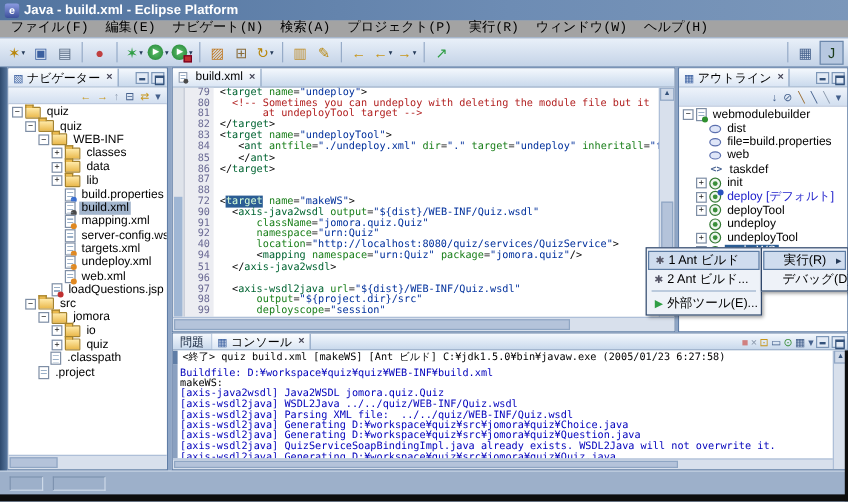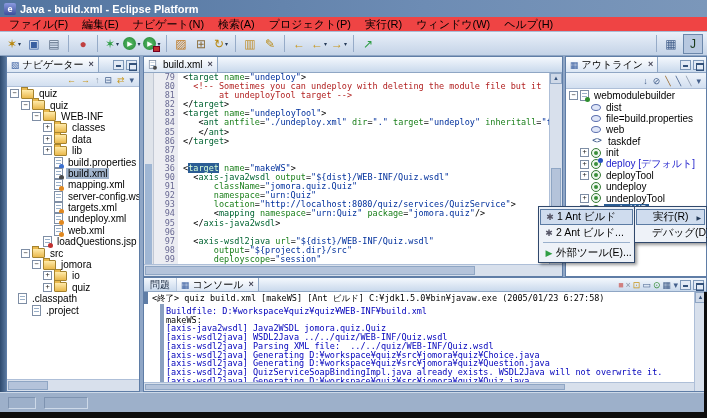--- a/index.html
+++ b/index.html
@@ -4,21 +4,21 @@
 <style>
   * { box-sizing: border-box; margin:0; padding:0; }
   body { font-family:"Liberation Sans", sans-serif; background:#555; }
   .window { position:relative; width:707px; height:418px; background:#8fa6c6; overflow:hidden;
             font-size:11px; color:#000; }
   
   .titlebar { height:17px; background:linear-gradient(#7априv); }
   .titlebar { height:17px; background:linear-gradient(90deg,#52749f,#6d8cb4 60%,#7b97ba); display:flex; align-items:center; padding:0 4px; }
   .appicon { width:12px; height:12px; border-radius:2px; background:linear-gradient(#8a9ae0,#3c4f9a); color:#fff; font:bold 9px/12px "Liberation Sans",sans-serif; text-align:center; margin-right:4px; }
   .title-text { color:#fff; font-weight:bold; font-size:11px; white-space:nowrap; }
-  .menubar { height:15px; background:#ef4444; border-bottom:1px solid #a8bcd6; display:flex; align-items:center; padding-left:2px; }
+  .menubar { height:15px; background:#a3a3a3; border-bottom:1px solid #a8bcd6; display:flex; align-items:center; padding-left:2px;font-family:Liberation Mono, monospace; }
   .menu-item { padding:0 7px; height:15px; line-height:15px; cursor:default; }
   .toolbar { height:24px; background:linear-gradient(#e9f0f9,#c4d3e7); border-bottom:1px solid #8fa6c4; display:flex; align-items:center; padding:0 4px; }
   .tsep { width:1px; height:17px; background:#96abc8; margin:0 4px; }
   .tbtn { position:relative; height:20px; min-width:20px; display:flex; align-items:center; justify-content:center; padding:0 1px; }
   .tbtn .g { font-size:12px; line-height:12px; }
   .tbtn.circle .g { width:13px; height:13px; border-radius:50%; background:radial-gradient(#5cc06a,#1f8033); color:#fff; font-size:7px; line-height:13px; text-align:center; }
   .tbtn.ext::after { content:""; position:absolute; right:2px; bottom:2px; width:5px; height:4px; background:#c03030; border:1px solid #702; }
   .tbtn .dd { font-size:6px; color:#243a58; margin-left:1px; }
   .persp { margin-left:auto; display:flex; align-items:center; }
   .persp .tbtn.active { background:#b7c8e0; border:1px solid #6b87ab; }
@@ -313,21 +313,21 @@
           <div class="trow" style="padding-left: 36px;">
             <span class="exp">+</span>
             <span class="i folder"></span>
             <span class="tlabel">io</span>
           </div>
           <div class="trow" style="padding-left: 36px;">
             <span class="exp">+</span>
             <span class="i folder"></span>
             <span class="tlabel">quiz</span>
           </div>
-          <div class="trow" style="padding-left: 0;">
+          <div class="trow" style="padding-left: 24px;">
             <span class="exp spacer"></span>
             <span class="i file"></span>
             <span class="tlabel">.classpath</span>
           </div>
           <div class="trow" style="padding-left: 14px;">
             <span class="exp spacer"></span>
             <span class="i file"></span>
             <span class="tlabel">.project</span>
           </div>
         </div>
@@ -357,27 +357,27 @@
                 <div>79</div>
                 <div>80</div>
                 <div>81</div>
                 <div>82</div>
                 <div>83</div>
                 <div>84</div>
                 <div>85</div>
                 <div>86</div>
                 <div>87</div>
                 <div>88</div>
-                <div>36</div>
+                <div>72</div>
                 <div>90</div>
                 <div>91</div>
                 <div>92</div>
-                <div>93</div>
+                <div>40</div>
                 <div>94</div>
-                <div>95</div>
+                <div>51</div>
                 <div>96</div>
                 <div>97</div>
                 <div>98</div>
                 <div>99</div>
               </div>
             <div class="codes" id="ed-codes"><div class="eline"> &lt;<span class="c-tag">target</span> <span class="c-attr">name</span>=<span class="c-str">"undeploy"</span>&gt;</div><div class="eline">   <span class="c-com">&lt;!-- Sometimes you can undeploy with deleting the module file but it </span></div><div class="eline"><span class="c-com">        at undeployTool target --&gt;</span></div><div class="eline"> &lt;/<span class="c-tag">target</span>&gt;</div><div class="eline"> &lt;<span class="c-tag">target</span> <span class="c-attr">name</span>=<span class="c-str">"undeployTool"</span>&gt;</div><div class="eline">    &lt;<span class="c-tag">ant</span> <span class="c-attr">antfile</span>=<span class="c-str">"./undeploy.xml"</span> <span class="c-attr">dir</span>=<span class="c-str">"."</span> <span class="c-attr">target</span>=<span class="c-str">"undeploy"</span> <span class="c-attr">inheritall</span>=<span class="c-str">"false"</span>&gt;</div><div class="eline">    &lt;/<span class="c-tag">ant</span>&gt;</div><div class="eline"> &lt;/<span class="c-tag">target</span>&gt;</div><div class="eline">&nbsp;</div><div class="eline">&nbsp;</div><div class="eline"> &lt;<span class="selword">target</span> <span class="c-attr">name</span>=<span class="c-str">"makeWS"</span>&gt;</div><div class="eline">   &lt;<span class="c-tag">axis-java2wsdl</span> <span class="c-attr">output</span>=<span class="c-str">"${dist}/WEB-INF/Quiz.wsdl"</span></div><div class="eline">       <span class="c-attr">className</span>=<span class="c-str">"jomora.quiz.Quiz"</span></div><div class="eline">       <span class="c-attr">namespace</span>=<span class="c-str">"urn:Quiz"</span></div><div class="eline">       <span class="c-attr">location</span>=<span class="c-str">"http://localhost:8080/quiz/services/QuizService"</span>&gt;</div><div class="eline">       &lt;<span class="c-tag">mapping</span> <span class="c-attr">namespace</span>=<span class="c-str">"urn:Quiz"</span> <span class="c-attr">package</span>=<span class="c-str">"jomora.quiz"</span>/&gt;</div><div class="eline">   &lt;/<span class="c-tag">axis-java2wsdl</span>&gt;</div><div class="eline">&nbsp;</div><div class="eline">   &lt;<span class="c-tag">axis-wsdl2java</span> <span class="c-attr">url</span>=<span class="c-str">"${dist}/WEB-INF/Quiz.wsdl"</span></div><div class="eline">       <span class="c-attr">output</span>=<span class="c-str">"${project.dir}/src"</span></div><div class="eline">       <span class="c-attr">deployscope</span>=<span class="c-str">"session"</span></div></div>
             <div class="vscroll">
               <span class="sarrow" style="top:0;">▲</span>
               <span class="sthumb-v" style="top:95px;height:55px;"></span>
             </div>
@@ -502,21 +502,21 @@
                 <span class="vbtn" style="color: rgb(68, 96, 140); font-size: 9px;">▭</span>
                 <span class="vbtn" style="color: rgb(58, 143, 58); font-size: 9px;">⊙</span>
                 <span class="vbtn" style="color: rgb(68, 96, 140); font-size: 9px;">▦ ▾</span>
               </span>
             <span class="wb wb-min"></span>
             <span class="wb wb-max"></span>
           </span>
         </div>
         <div class="cwrap">
           <div class="chead-line">&lt;終了&gt; quiz build.xml [makeWS] [Ant ビルド] C:¥jdk1.5.0¥bin¥javaw.exe (2005/01/23 6:27:58)</div>
-          <div class="cout" id="console-out" style="padding-top: 3px; margin-left: 16px;">
+          <div class="cout" id="console-out" style="padding-top: 3px;">
               <div class="cline blue">Buildfile: D:¥workspace¥quiz¥quiz¥WEB-INF¥build.xml</div>
               <div class="cline black">makeWS:</div>
               <div class="cline blue">[axis-java2wsdl] Java2WSDL jomora.quiz.Quiz</div>
               <div class="cline blue">[axis-wsdl2java] WSDL2Java ../../quiz/WEB-INF/Quiz.wsdl</div>
               <div class="cline blue">[axis-wsdl2java] Parsing XML file:  ../../quiz/WEB-INF/Quiz.wsdl</div>
               <div class="cline blue">[axis-wsdl2java] Generating D:¥workspace¥quiz¥src¥jomora¥quiz¥Choice.java</div>
               <div class="cline blue">[axis-wsdl2java] Generating D:¥workspace¥quiz¥src¥jomora¥quiz¥Question.java</div>
               <div class="cline blue">[axis-wsdl2java] QuizServiceSoapBindingImpl.java already exists. WSDL2Java will not overwrite it.</div>
               <div class="cline blue">[axis-wsdl2java] Generating D:¥workspace¥quiz¥src¥jomora¥quiz¥Quiz.java</div>
             </div>

